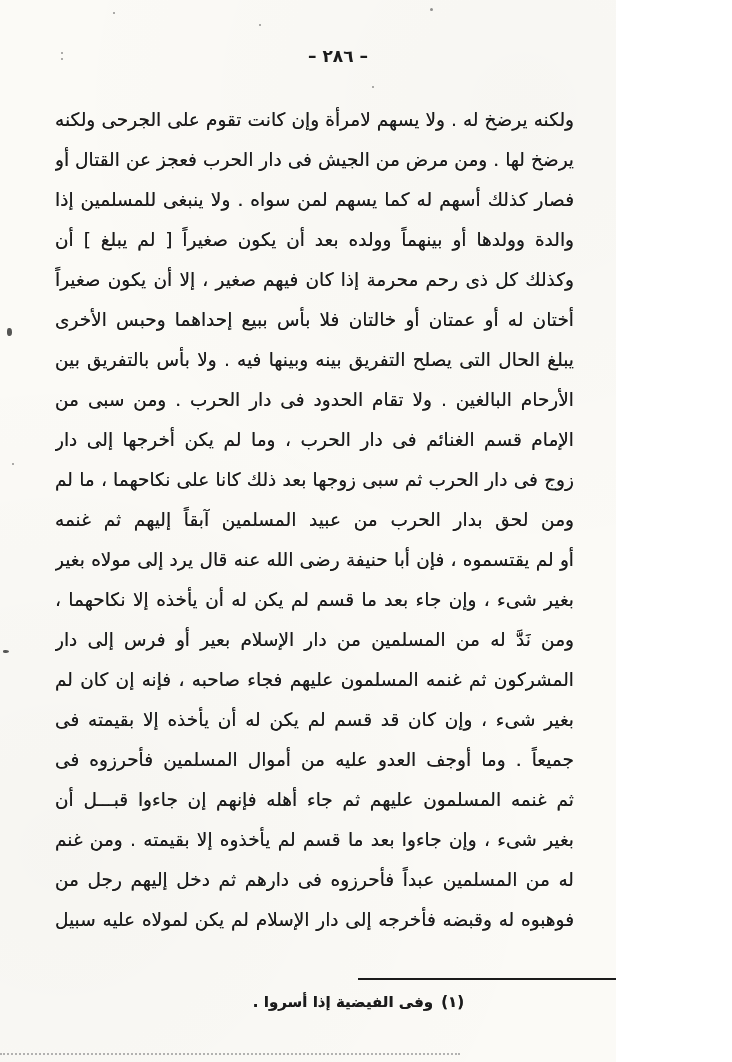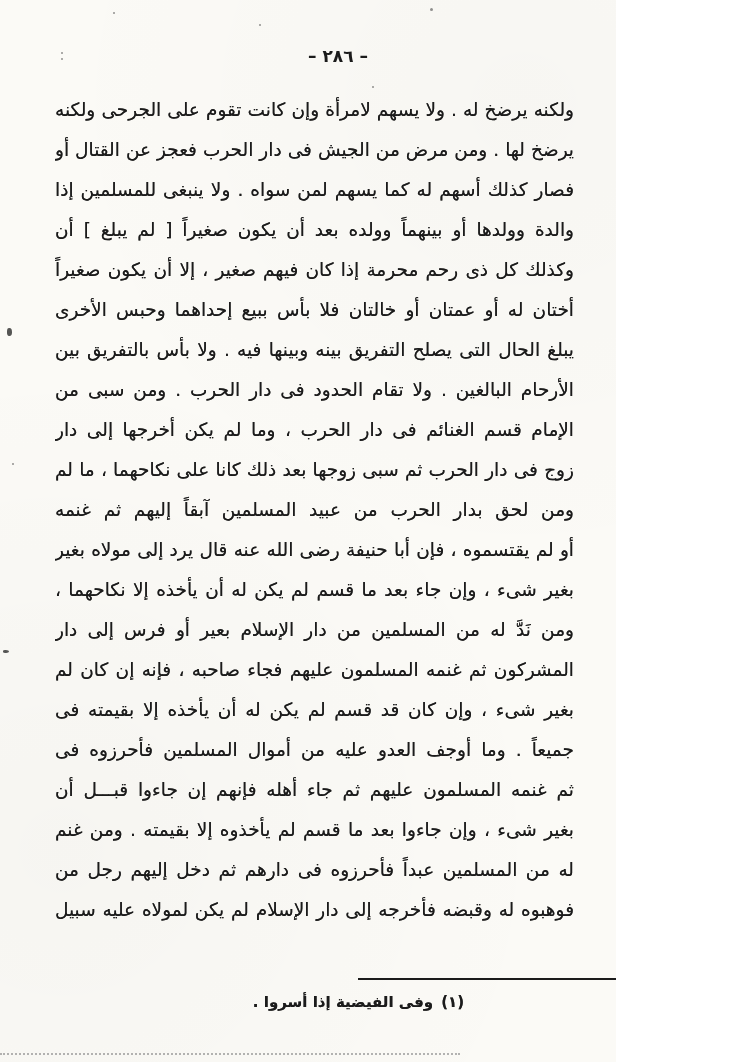--- a/index.html
+++ b/index.html
@@ -23,21 +23,21 @@
     position:absolute;
     top:46px;left:278px;width:120px;
     text-align:center;
     font-size:17px;
     font-weight:bold;
     letter-spacing:3px;
     color:var(--ink);
   }
   .body-text{
     position:absolute;
-    top:90px;right:42px;left:55px; 
+    top:100px;right:42px;left:55px; 
     direction:rtl;
   }
   .text-line{
     height:40px;
     line-height:40px;
     font-size:18.5px;
     text-align:justify;
     text-align-last:justify;
     overflow:hidden;
     white-space:normal;

